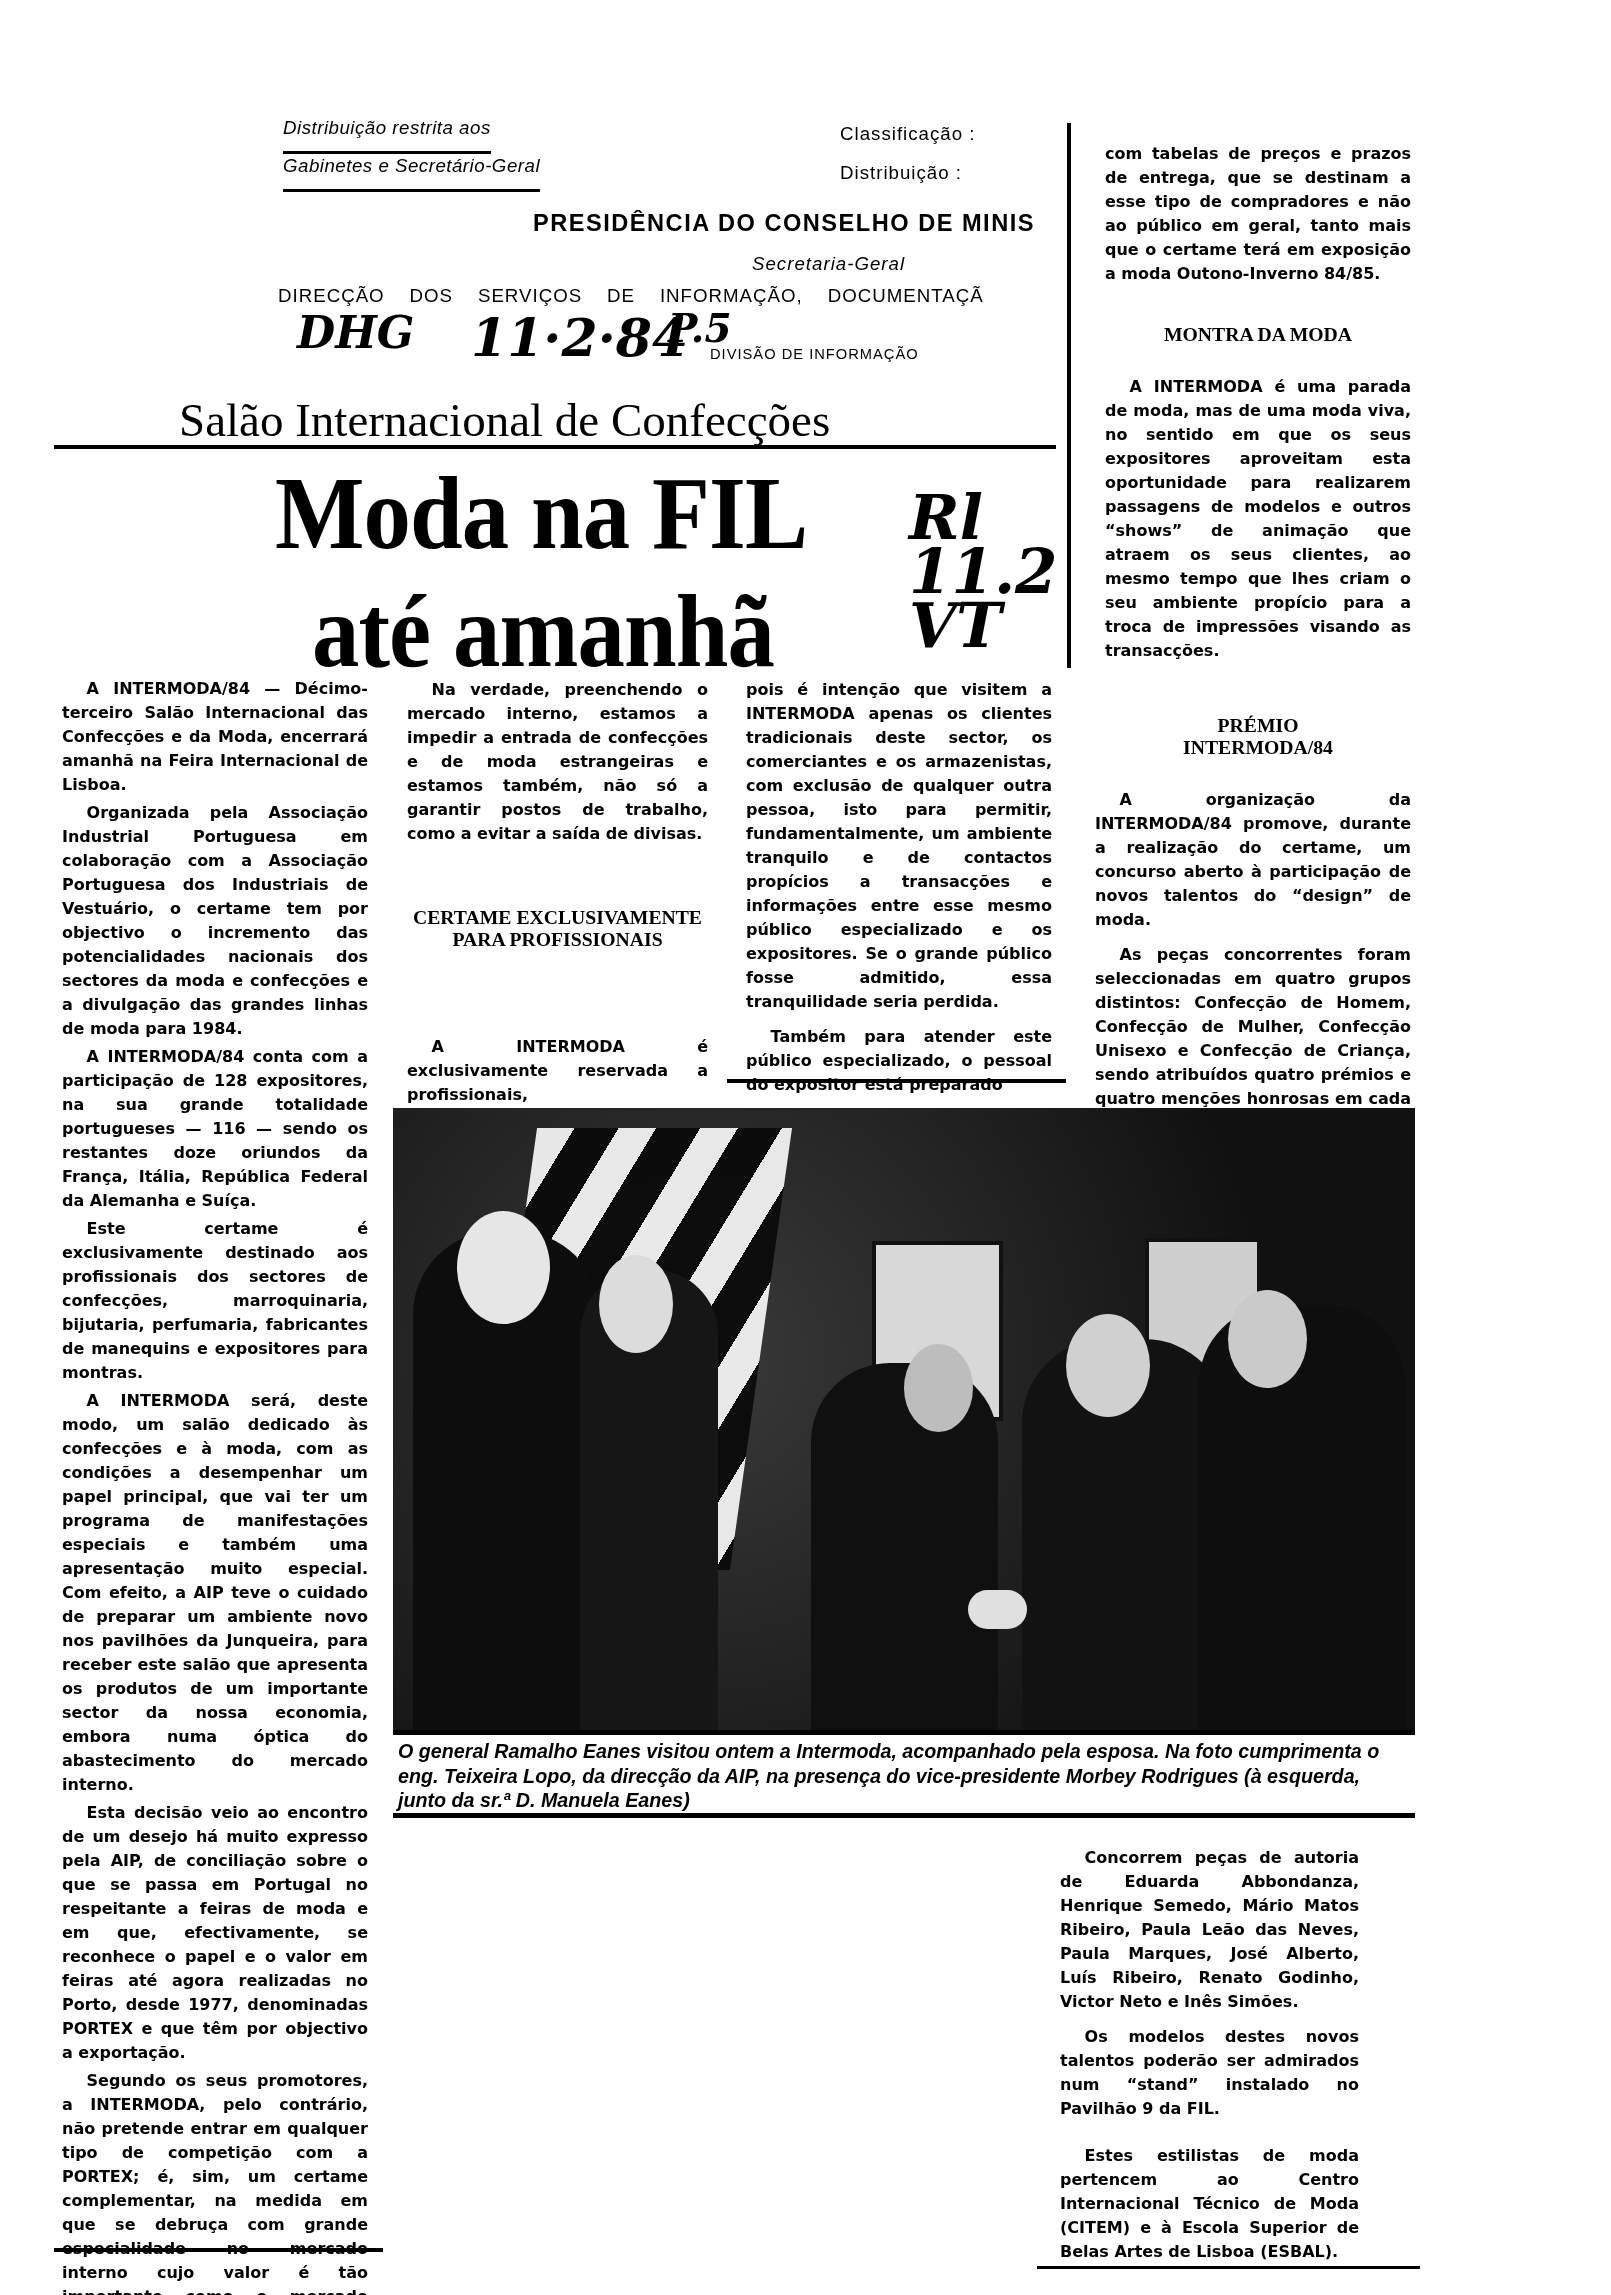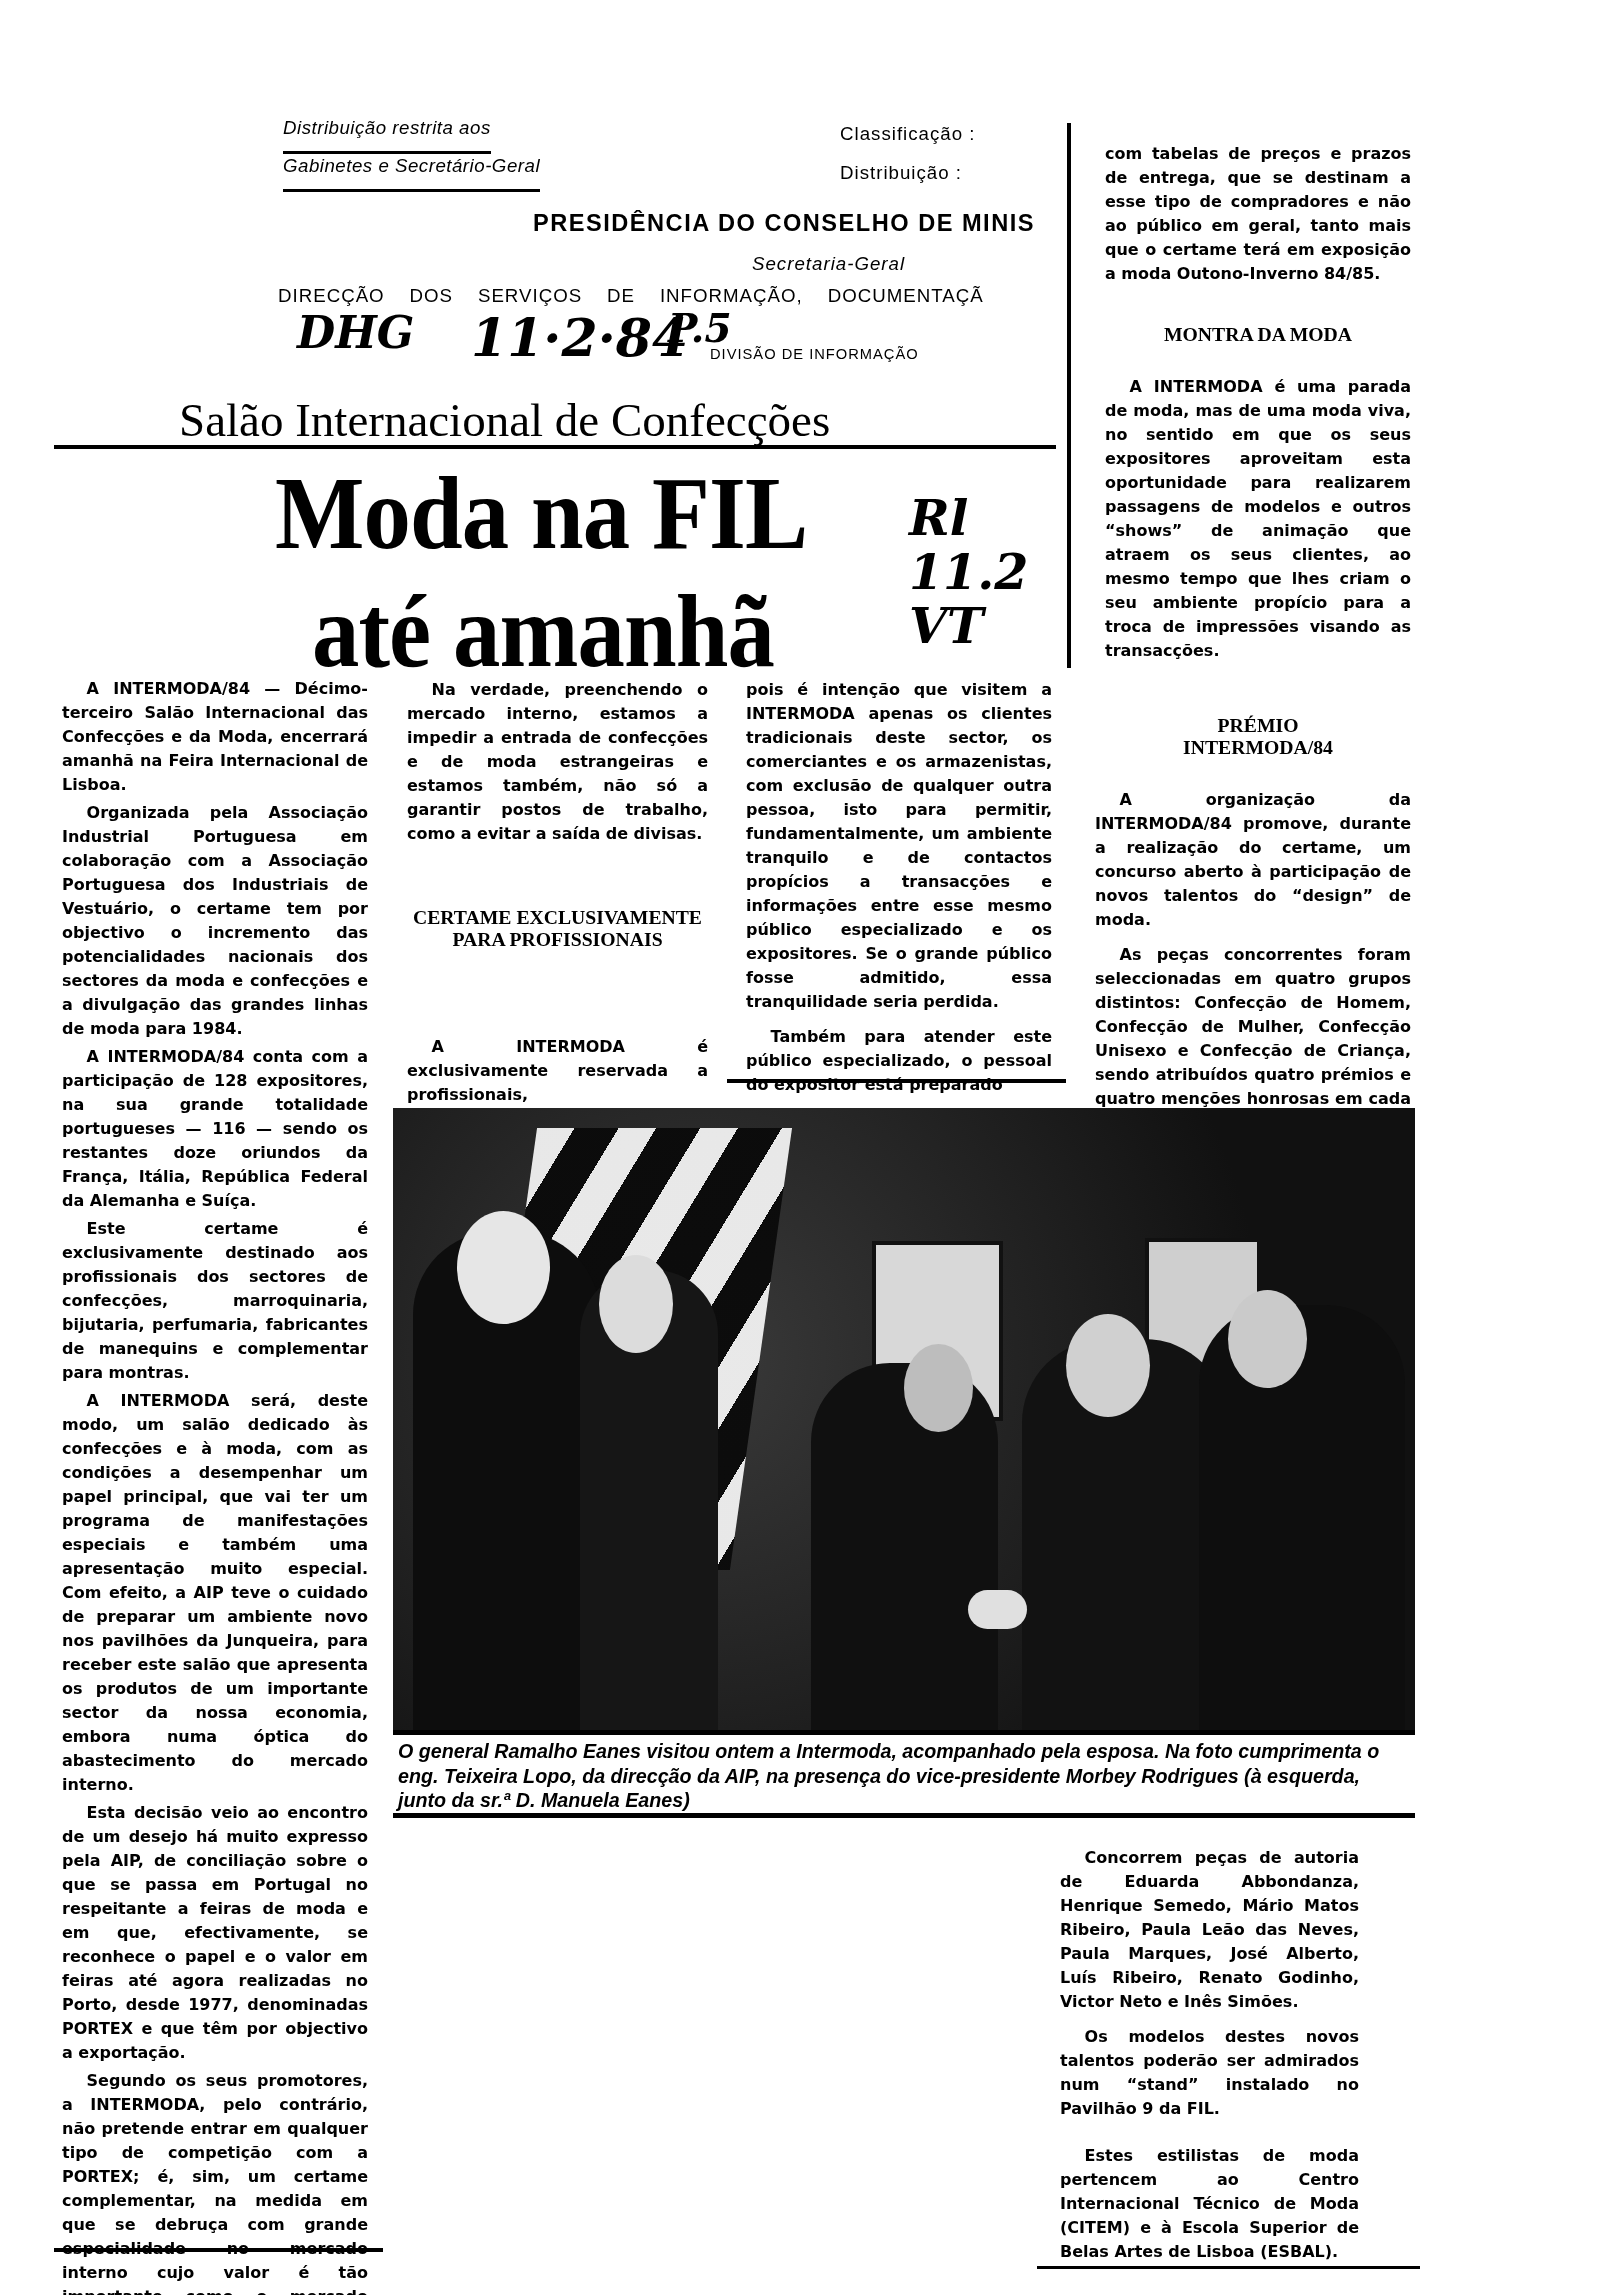--- a/index.html
+++ b/index.html
@@ -41,27 +41,27 @@
 <div class="abs hand" style="left:427px; top:307px; font-size:52px;">11·2·84</div>
 <div class="abs hand" style="left:624px; top:305px; font-size:39px;">P.5</div>
 <div class="abs stamp-sans" style="left:710px; top:346px; font-size:14.7px;">DIVISÃO DE INFORMAÇÃO</div>
 
 <div class="abs rule" style="left:1067px; top:123px; width:3.9px; height:545px;"></div>
 
 <div class="abs kicker" style="left:179px; top:393px;">Salão Internacional de Confecções</div>
 <div class="abs rule" style="left:54px; top:445px; width:1002px; height:3.9px;"></div>
 <div class="abs headline" style="left:275px; top:454px;">Moda na FIL</div>
 <div class="abs headline" style="left:312px; top:572px;">até amanhã</div>
-<div class="abs hand" style="left:865px; top:491px; font-size:49px; line-height:54px; width:138px; white-space:normal;">Rl 11.2 VT</div>
+<div class="abs hand" style="left:865px; top:491px; font-size:61px; line-height:54px; width:138px; white-space:normal;">Rl 11.2 VT</div>
 
 <div class="abs col" style="left:58px; top:673px; width:314px;">
   <p>A INTERMODA/84 — Décimo-terceiro Salão Internacional das Confecções e da Moda, encerrará amanhã na Feira Internacional de Lisboa.</p>
   <p>Organizada pela Associação Industrial Portuguesa em colaboração com a Associação Portuguesa dos Industriais de Vestuário, o certame tem por objectivo o incremento das potencialidades nacionais dos sectores da moda e confecções e a divulgação das grandes linhas de moda para 1984.</p>
   <p>A INTERMODA/84 conta com a participação de 128 expositores, na sua grande totalidade portugueses — 116 — sendo os restantes doze oriundos da França, Itália, República Federal da Alemanha e Suíça.</p>
-  <p>Este certame é exclusivamente destinado aos profissionais dos sectores de confecções, marroquinaria, bijutaria, perfumaria, fabricantes de manequins e complementar para montras.</p>
+  <p>Este certame é exclusivamente destinado aos profissionais dos sectores de confecções, marroquinaria, bijutaria, perfumaria, fabricantes de manequins e expositores para montras.</p>
   <p>A INTERMODA será, deste modo, um salão dedicado às confecções e à moda, com as condições a desempenhar um papel principal, que vai ter um programa de manifestações especiais e também uma apresentação muito especial. Com efeito, a AIP teve o cuidado de preparar um ambiente novo nos pavilhões da Junqueira, para receber este salão que apresenta os produtos de um importante sector da nossa economia, embora numa óptica do abastecimento do mercado interno.</p>
   <p>Esta decisão veio ao encontro de um desejo há muito expresso pela AIP, de conciliação sobre o que se passa em Portugal no respeitante a feiras de moda e em que, efectivamente, se reconhece o papel e o valor em feiras até agora realizadas no Porto, desde 1977, denominadas PORTEX e que têm por objectivo a exportação.</p>
   <p>Segundo os seus promotores, a INTERMODA, pelo contrário, não pretende entrar em qualquer tipo de competição com a PORTEX; é, sim, um certame complementar, na medida em que se debruça com grande especialidade no mercado interno cujo valor é tão importante como o mercado externo.</p>
 </div>
 <div class="abs rule" style="left:54px; top:2248px; width:329px; height:4.4px;"></div>
 
 <div class="abs col" style="left:403px; top:674px; width:309px;">
   <p>Na verdade, preenchendo o mercado interno, estamos a impedir a entrada de confecções e de moda estrangeiras e estamos também, não só a garantir postos de trabalho, como a evitar a saída de divisas.</p>
 </div>
 <div class="abs sub" style="left:403px; top:907px; width:309px;">CERTAME EXCLUSIVAMENTE PARA PROFISSIONAIS</div>

